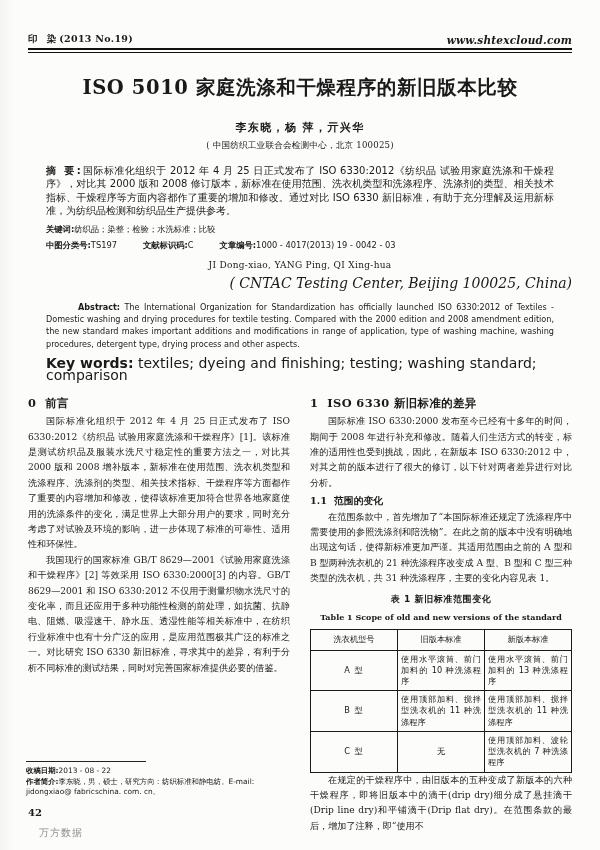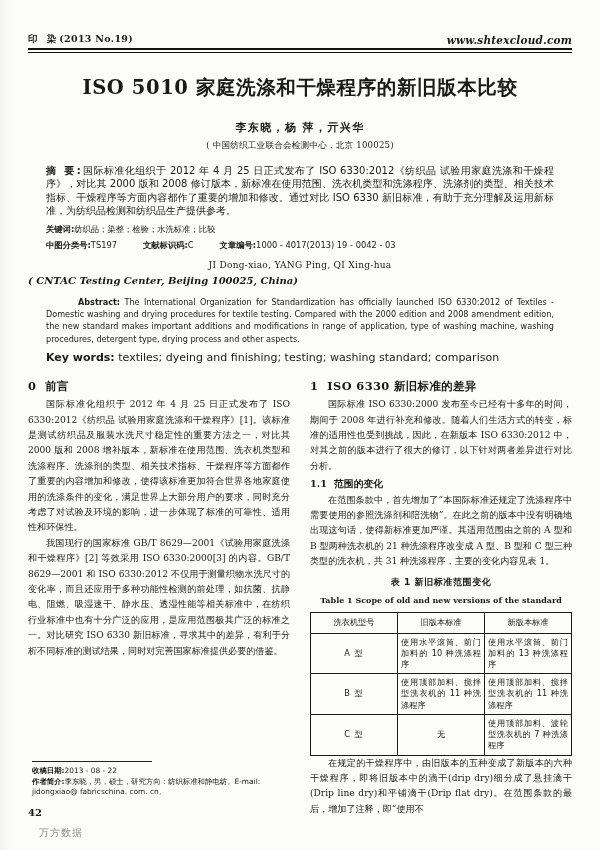--- a/index.html
+++ b/index.html
@@ -117,38 +117,37 @@
     letter-spacing: 0.1px;
   }
   .authors-en {
     text-align: center;
     font-family: "DejaVu Serif", "Liberation Serif", serif;
     font-size: 9px;
     margin-top: 9px;
     letter-spacing: 0.3px;
   }
   .affil-en {
-    text-align: left;
+    text-align: right;
     font-family: "DejaVu Serif", "Liberation Serif", serif;
     font-style: italic;
-    font-size: 10px;
+    font-size: 14px;
     margin-top: 5px;
-    font-weight: bold;
   }
   .abs-en {
     margin: 10px 18px 0 18px;
     font-size: 8.1px;
     line-height: 12.2px;
     text-align: justify;
     font-family: "DejaVu Sans", "Liberation Sans", sans-serif;
   }
   .abs-en .lbl { font-weight: bold; margin-left: 32px; }
   .kw-en {
     margin: 7px 18px 0 18px;
-    font-size: 11px;
+    font-size: 14px;
     line-height: 12px;
   }
   .kw-en .lbl { font-weight: bold; }
 
   
   .cols {
     display: flex;
     margin-top: 15px;
     gap: 20px;
   }
@@ -219,21 +218,21 @@
   table.scope td.type {
     text-align: center;
     width: 54px;
     letter-spacing: 1px;
   }
   table.scope td.none { text-align: center; }
 
   
   .footnote {
     position: absolute;
-    left: 32px;
+    left: 26px;
     bottom: 52px;
     width: 262px;
   }
   .fn-rule {
     width: 120px;
     border-top: 0.9px solid #222;
     margin-bottom: 4px;
   }
   .fn-line {
     font-size: 7.4px;

